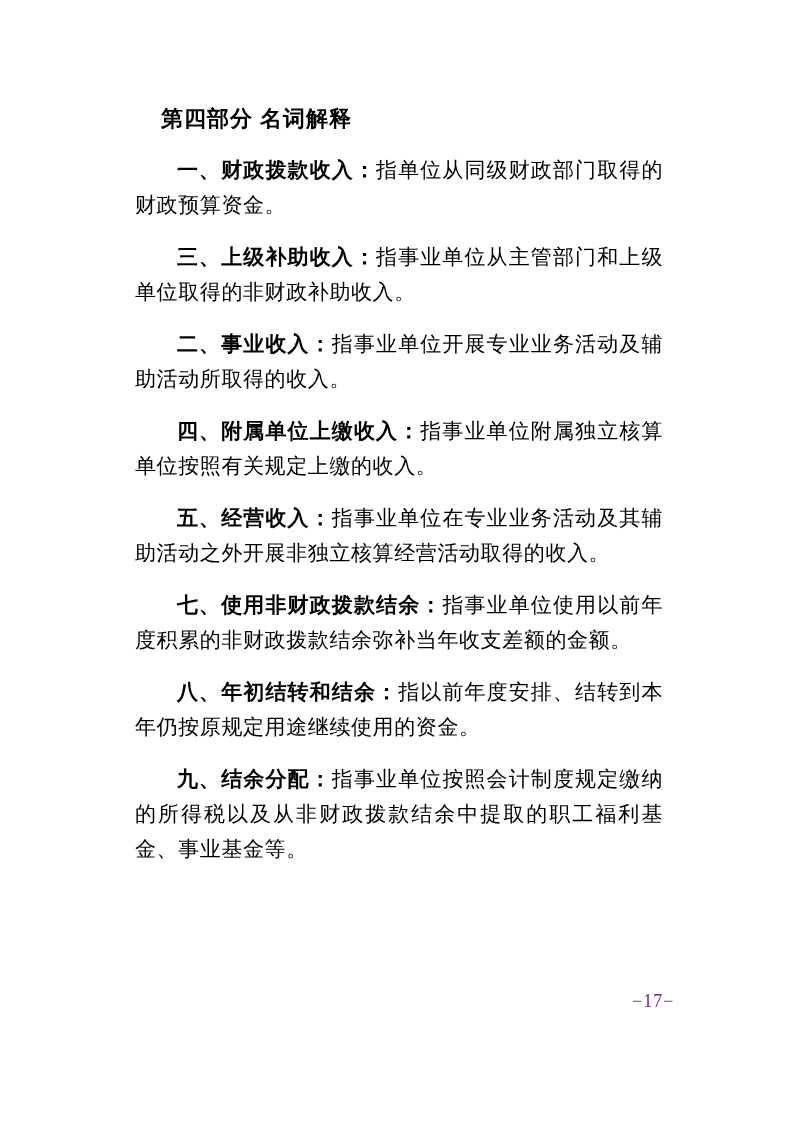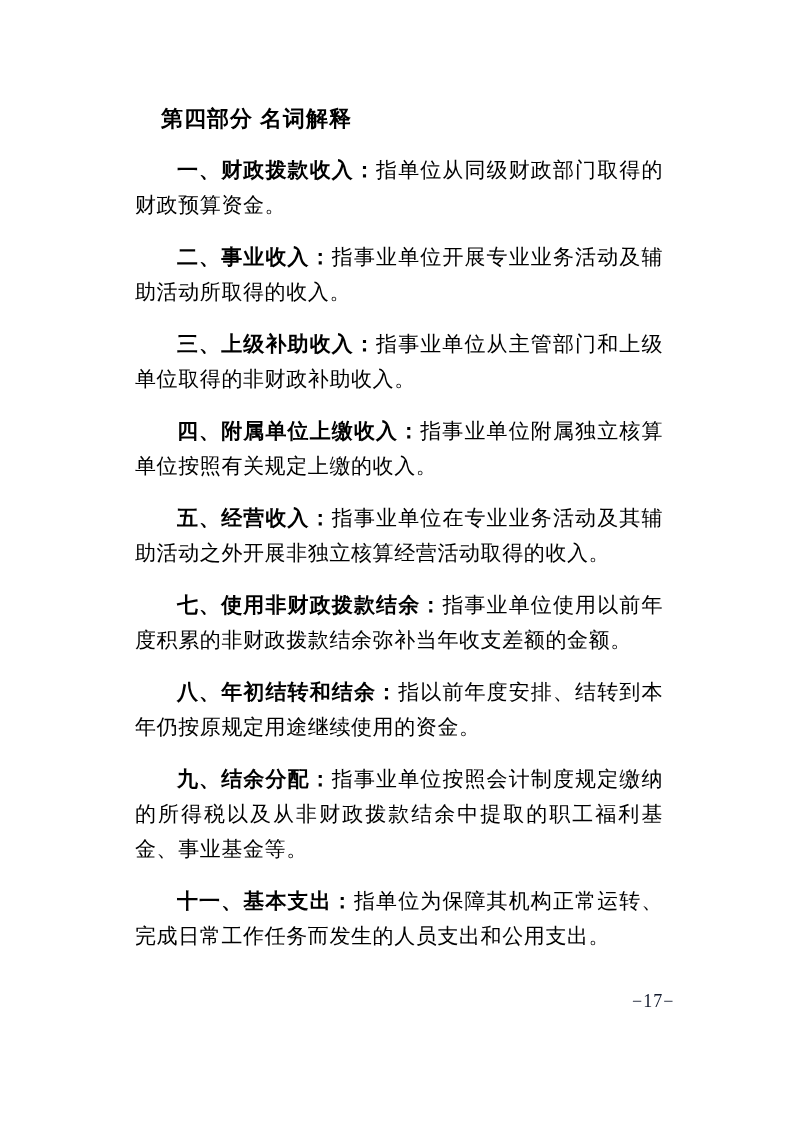--- a/index.html
+++ b/index.html
@@ -47,48 +47,47 @@
   .definition {
     font-family: "Liberation Serif", serif;
   }
   .pageno {
     position: absolute;
     top: 990px;
     left: 632px;
     font-size: 18px;
     line-height: 22px;
     letter-spacing: 1px;
-    color: #0f172a;
+    color: #701a75;
     font-family: "Liberation Serif", serif;
   }
 </style>
 </head>
 <body>
 
 <div class="page">
   <div class="content">
 
     <div class="doc-heading">第四部分 名词解释</div>
 
     <p class="para"><span class="term">一、财政拨款收入：</span><span class="definition">指单位从同级财政部门取得的财政预算资金。</span></p>
 
+    <p class="para"><span class="term">三、上级补助收入：</span><span class="definition">指事业单位从主管部门和上级单位取得的非财政补助收入。</span></p>
+
     <p class="para"><span class="term">二、事业收入：</span><span class="definition">指事业单位开展专业业务活动及辅助活动所取得的收入。</span></p>
-
-    <p class="para"><span class="term">三、上级补助收入：</span><span class="definition">指事业单位从主管部门和上级单位取得的非财政补助收入。</span></p>
 
     <p class="para"><span class="term">四、附属单位上缴收入：</span><span class="definition">指事业单位附属独立核算单位按照有关规定上缴的收入。</span></p>
 
     <p class="para"><span class="term">五、经营收入：</span><span class="definition">指事业单位在专业业务活动及其辅助活动之外开展非独立核算经营活动取得的收入。</span></p>
 
 
     <p class="para"><span class="term">七、使用非财政拨款结余：</span><span class="definition">指事业单位使用以前年度积累的非财政拨款结余弥补当年收支差额的金额。</span></p>
 
     <p class="para"><span class="term">八、年初结转和结余：</span><span class="definition">指以前年度安排、结转到本年仍按原规定用途继续使用的资金。</span></p>
 
     <p class="para"><span class="term">九、结余分配：</span><span class="definition">指事业单位按照会计制度规定缴纳的所得税以及从非财政拨款结余中提取的职工福利基金、事业基金等。</span></p>
 
 
-    <p class="para"><span class="term">十一、基本支出：</span><span class="definition">指单位为保障其机构正常运转、完成日常工作任务而发生的人员支出和公用支出。</span></p>
 
   </div>
 
   <div class="pageno">−17−</div>
 </div>
 
 </body></html>

